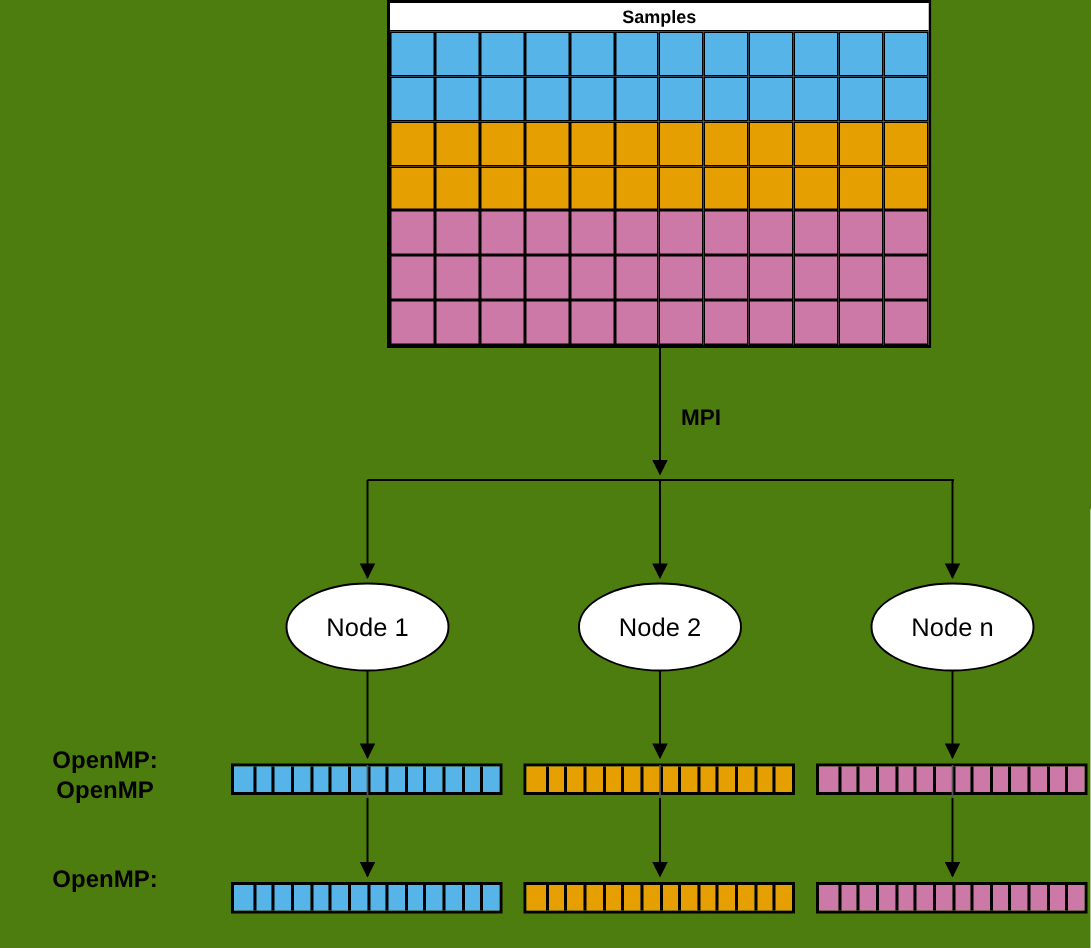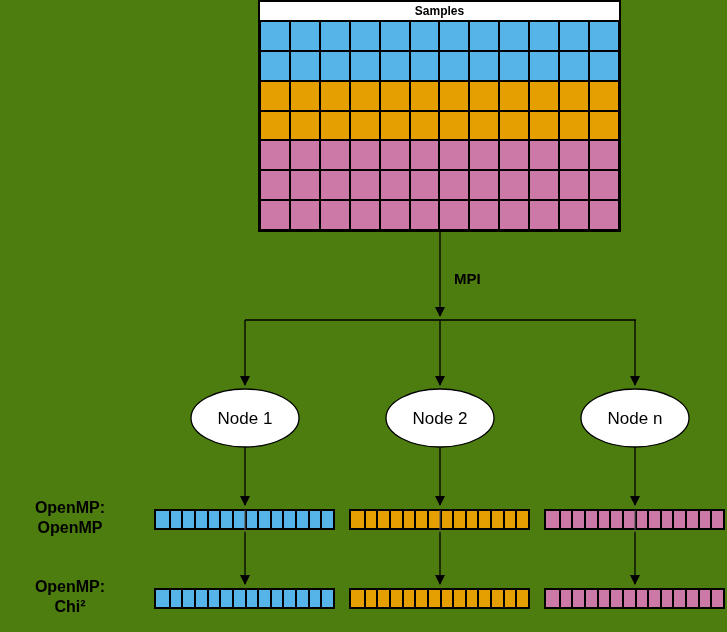--- a/index.html
+++ b/index.html
@@ -222,21 +222,20 @@
   <div class="mpi-label">MPI</div>
 
 
   <div class="stage-label encrypt">
     <div>OpenMP:</div>
     <div>OpenMP</div>
   </div>
 
   <div class="stage-label chi">
     <div>OpenMP:</div>
-    <div>Chi²</div>
   </div>
 
   <div id="bars-root">
       <div class="bar" style="left: 154px; top: 509px; grid-template-columns: repeat(14, 1fr);">
         <div class="bar-cell" style="background: rgb(86, 180, 233);"></div>
         <div class="bar-cell" style="background: rgb(86, 180, 233);"></div>
         <div class="bar-cell" style="background: rgb(86, 180, 233);"></div>
         <div class="bar-cell" style="background: rgb(86, 180, 233);"></div>
         <div class="bar-cell" style="background: rgb(86, 180, 233);"></div>
         <div class="bar-cell" style="background: rgb(86, 180, 233);"></div>

